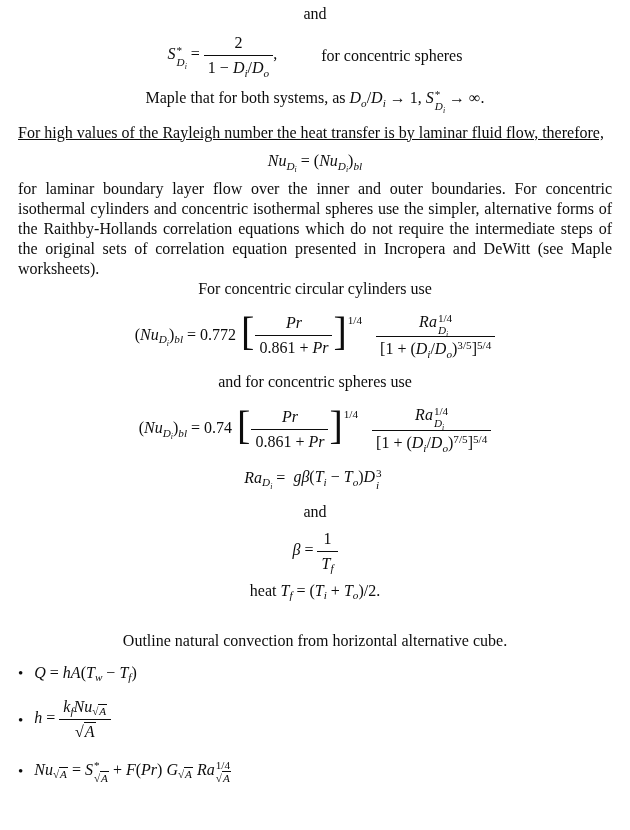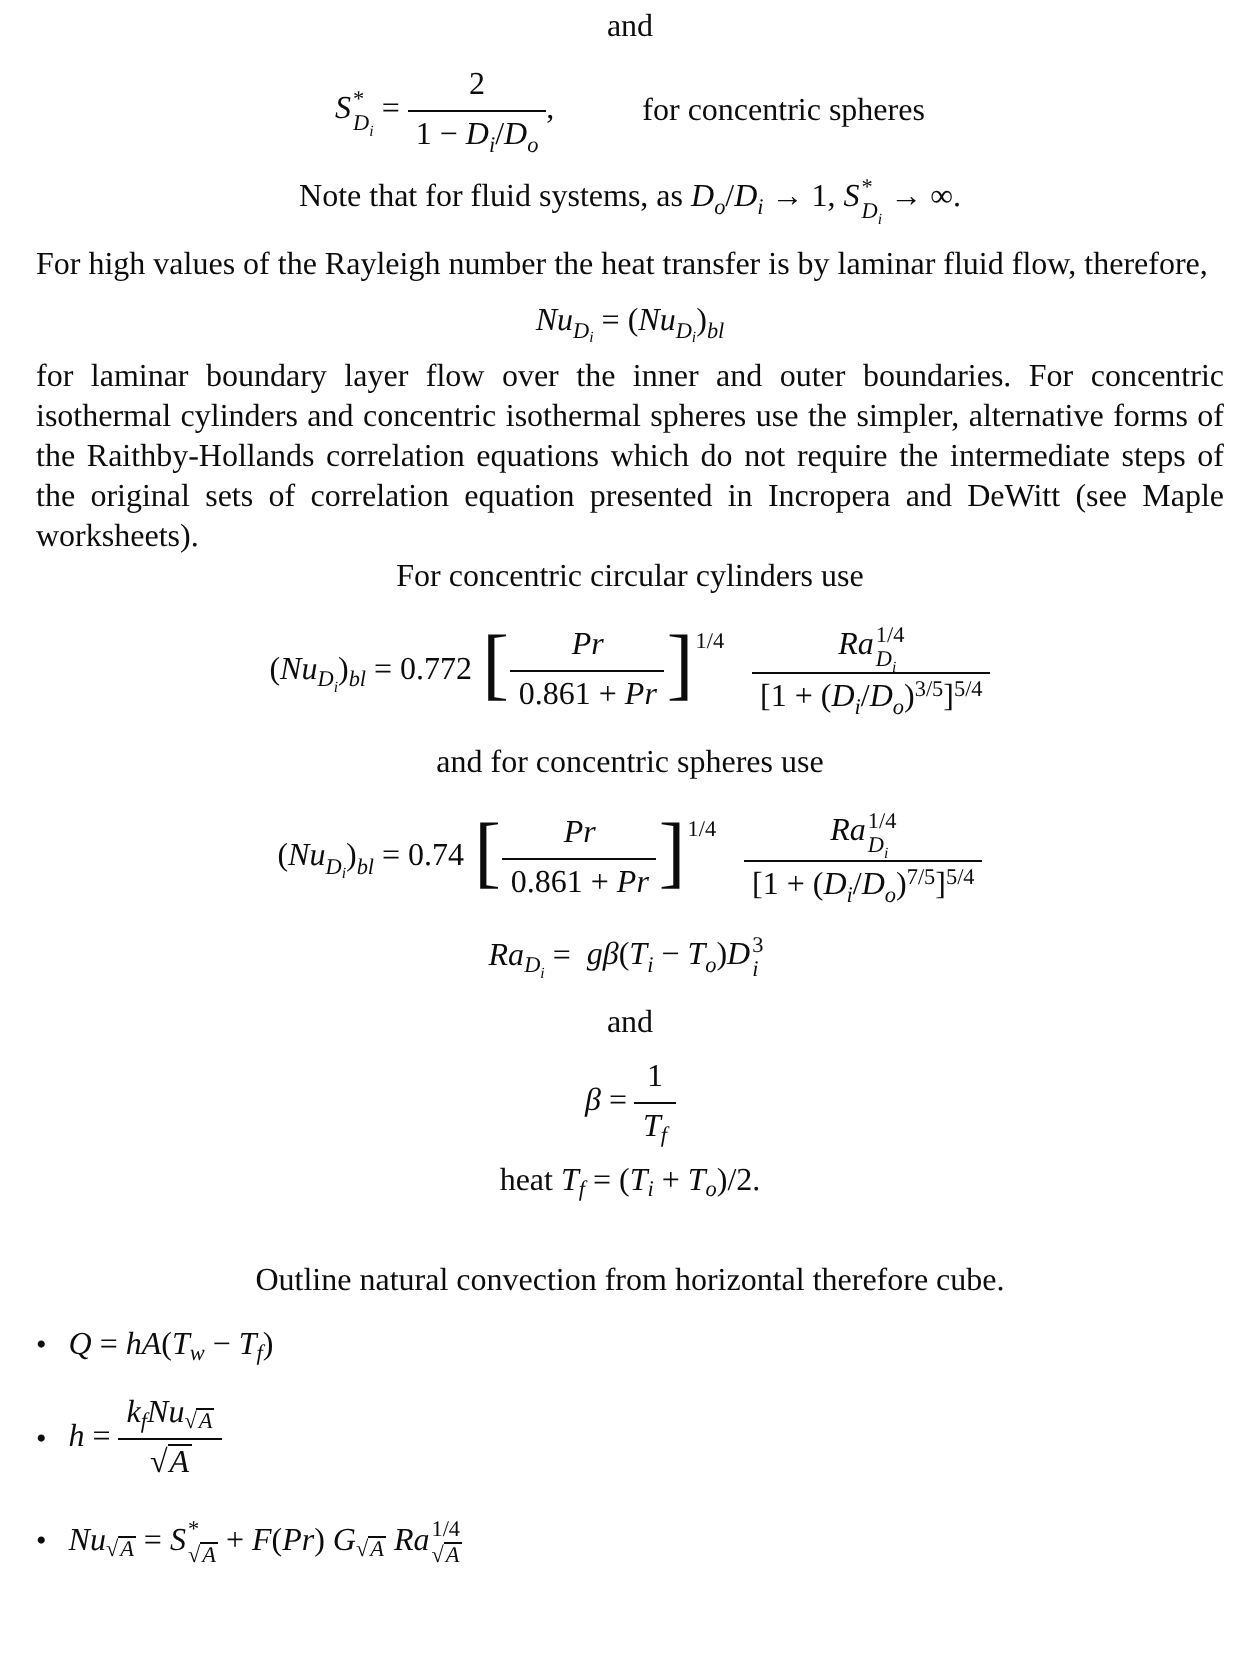--- a/index.html
+++ b/index.html
@@ -51,25 +51,25 @@
 
 <div class="page">
     <div class="para"><span class="rm">and</span></div>
     <div class="equation">
       <span class="eq-inner"><span class="mi">S</span><span class="stack">
           <span class="stk-sup"><span class="rm">*</span></span>
           <span class="stk-sub"><span class="mi">D</span><span class="sub"><span class="mi">i</span></span></span>
         </span><span class="rm"> = </span><span class="frac"><span class="num"><span class="rm">2</span></span><span class="den"><span class="rm">1 − </span><span class="mi">D</span><span class="sub"><span class="mi">i</span></span><span class="rm">/</span><span class="mi">D</span><span class="sub"><span class="mi">o</span></span></span></span><span class="rm">,</span></span>
       <span class="eq-note rm">for concentric spheres</span>
     </div>
-    <div class="para"><span class="rm">Note that for fluid systems, as </span><span class="mi">D</span><span class="sub"><span class="mi">o</span></span><span class="rm">/</span><span class="mi">D</span><span class="sub"><span class="mi">i</span></span><span class="rm"> → 1, </span><span class="mi">S</span><span class="stack">
+    <div class="para"><span class="rm">Maple that for both systems, as </span><span class="mi">D</span><span class="sub"><span class="mi">o</span></span><span class="rm">/</span><span class="mi">D</span><span class="sub"><span class="mi">i</span></span><span class="rm"> → 1, </span><span class="mi">S</span><span class="stack">
         <span class="stk-sup"><span class="rm">*</span></span>
         <span class="stk-sub"><span class="mi">D</span><span class="sub"><span class="mi">i</span></span></span>
       </span><span class="rm"> → ∞.</span></div>
-    <div class="para justify" style="margin-top: 11px;"><span class="rm">For high values of the Rayleigh number the heat transfer is by laminar fluid flow, therefore,</span></div>
+    <div class="para justify" style="margin-top: 11px; text-decoration: underline;"><span class="rm">For high values of the Rayleigh number the heat transfer is by laminar fluid flow, therefore,</span></div>
     <div class="equation">
       <span class="eq-inner"><span class="mi">Nu</span><span class="sub"><span class="mi">D</span><span class="sub"><span class="mi">i</span></span></span><span class="rm"> = (</span><span class="mi">Nu</span><span class="sub"><span class="mi">D</span><span class="sub"><span class="mi">i</span></span></span><span class="rm">)</span><span class="sub"><span class="mi">bl</span></span></span>
     </div>
     <div class="para justify"><span class="rm">for laminar boundary layer flow over the inner and outer boundaries. For concentric isothermal cylinders and concentric isothermal spheres use the simpler, alternative forms of the Raithby-Hollands correlation equations which do not require the intermediate steps of the original sets of correlation equation presented in Incropera and DeWitt (see Maple worksheets).</span></div>
     <div class="para"><span class="rm">For concentric circular cylinders use</span></div>
     <div class="equation" style="margin-top: 12px; margin-bottom: 12px;">
       <span class="eq-inner"><span class="rm">(</span><span class="mi">Nu</span><span class="sub"><span class="mi">D</span><span class="sub"><span class="mi">i</span></span></span><span class="rm">)</span><span class="sub"><span class="mi">bl</span></span><span class="rm"> = 0.772 </span><span class="big">[</span><span class="frac"><span class="num"><span class="mi">Pr</span></span><span class="den"><span class="rm">0.861 + </span><span class="mi">Pr</span></span></span><span class="big">]</span><span class="sup hi"><span class="rm">1/4</span></span><span class="gap" style="width: 14px;"></span><span class="frac"><span class="num"><span class="mi">Ra</span><span class="stack">
               <span class="stk-sup"><span class="rm">1/4</span></span>
               <span class="stk-sub"><span class="mi">D</span><span class="sub"><span class="mi">i</span></span></span>
             </span></span><span class="den"><span class="rm">[1 + (</span><span class="mi">D</span><span class="sub"><span class="mi">i</span></span><span class="rm">/</span><span class="mi">D</span><span class="sub"><span class="mi">o</span></span><span class="rm">)</span><span class="sup"><span class="rm">3/5</span></span><span class="rm">]</span><span class="sup"><span class="rm">5/4</span></span></span></span></span>
@@ -85,21 +85,21 @@
       <span class="eq-inner"><span class="mi">Ra</span><span class="sub"><span class="mi">D</span><span class="sub"><span class="mi">i</span></span></span><span class="rm"> = </span><span class="frac"><span class="num"><span class="mi">gβ</span><span class="rm">(</span><span class="mi">T</span><span class="sub"><span class="mi">i</span></span><span class="rm"> − </span><span class="mi">T</span><span class="sub"><span class="mi">o</span></span><span class="rm">)</span><span class="mi">D</span><span class="stack">
               <span class="stk-sup"><span class="rm">3</span></span>
               <span class="stk-sub"><span class="mi">i</span></span>
             </span></span></span></span>
     </div>
     <div class="para"><span class="rm">and</span></div>
     <div class="equation" style="margin-top: 6px; margin-bottom: 6px;">
       <span class="eq-inner"><span class="mi">β</span><span class="rm"> = </span><span class="frac"><span class="num"><span class="rm">1</span></span><span class="den"><span class="mi">T</span><span class="sub"><span class="mi">f</span></span></span></span></span>
     </div>
     <div class="para"><span class="rm">heat </span><span class="mi">T</span><span class="sub"><span class="mi">f</span></span><span class="rm"> = (</span><span class="mi">T</span><span class="sub"><span class="mi">i</span></span><span class="rm"> + </span><span class="mi">T</span><span class="sub"><span class="mi">o</span></span><span class="rm">)/2.</span></div>
-    <div class="para" style="margin-top: 30px;"><span class="rm">Outline natural convection from horizontal therefore cube.</span></div>
+    <div class="para" style="margin-top: 30px;"><span class="rm">Outline natural convection from horizontal alternative cube.</span></div>
     <div class="bullet-item" style="margin-top: 12px;">
       <span class="bullet-marker">•</span>
       <span class="bullet-body"><span class="mi">Q</span><span class="rm"> = </span><span class="mi">hA</span><span class="rm">(</span><span class="mi">T</span><span class="sub"><span class="mi">w</span></span><span class="rm"> − </span><span class="mi">T</span><span class="sub"><span class="mi">f</span></span><span class="rm">)</span></span>
     </div>
     <div class="bullet-item">
       <span class="bullet-marker">•</span>
       <span class="bullet-body"><span class="mi">h</span><span class="rm"> = </span><span class="frac"><span class="num"><span class="mi">k</span><span class="sub"><span class="mi">f</span></span><span class="mi">Nu</span><span class="sub"><span class="sqrt"><span class="radical">√</span><span class="radicand">A</span></span></span></span><span class="den"><span class="sqrt"><span class="radical">√</span><span class="radicand">A</span></span></span></span></span>
     </div>
     <div class="bullet-item" style="margin-top: 16px;">
       <span class="bullet-marker">•</span>

